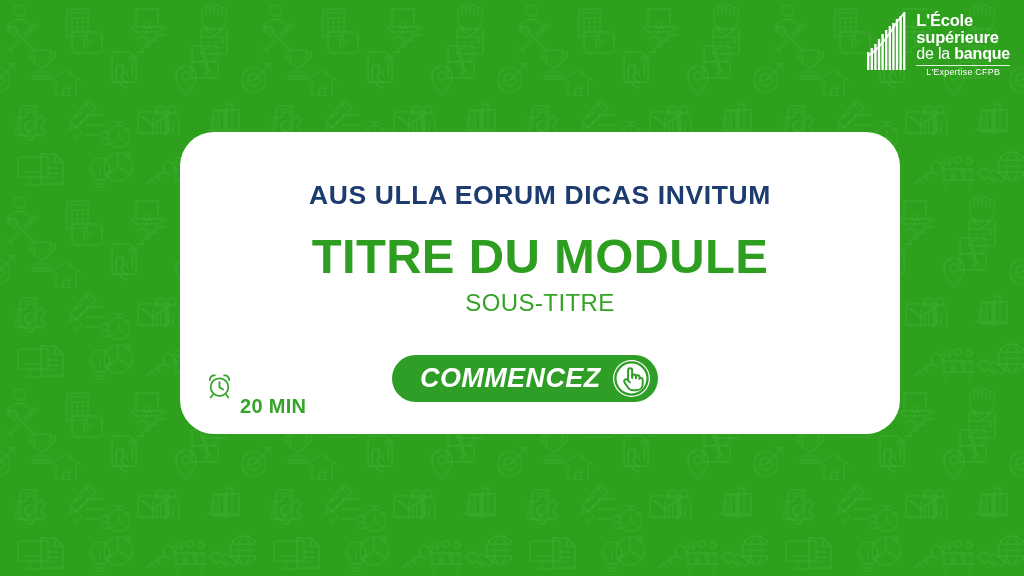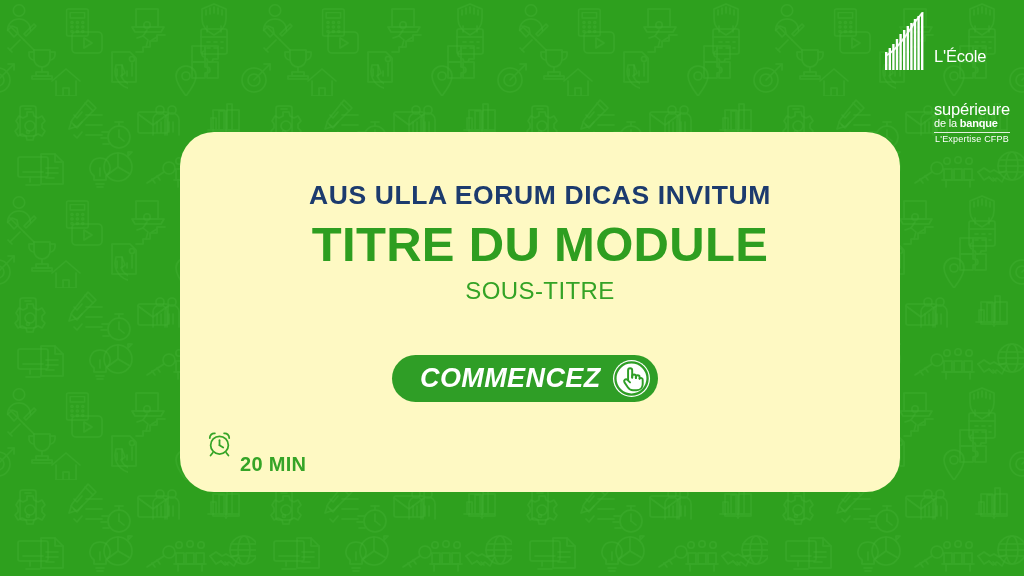--- a/index.html
+++ b/index.html
@@ -27,64 +27,63 @@
     position:absolute; top:12px; right:14px;
     display:flex; align-items:flex-start; gap:7px;
     z-index:6;
   }
   #logo-mark { width:42px; height:58px; flex:none; }
   #logo-text {
     display:flex; flex-direction:column;
     color:#ffffff; line-height:1.02;
   }
   .logo-l1, .logo-l2 {
-    font-size:16.5px; font-weight:normal; letter-spacing:-0.2px;
-    white-space:nowrap;
-    margin-top:36px;
+    font-size:16.5px; font-weight:bold; letter-spacing:-0.2px;
+    white-space:nowrap;
   }
   .logo-l3 {
-    font-size:11px; font-weight:300; letter-spacing:-0.2px;
+    font-size:16px; font-weight:300; letter-spacing:-0.2px;
     white-space:nowrap;
   }
   .logo-l3 b { font-weight:bold; }
   .logo-rule {
     margin-top:3px; height:1px; background:rgba(255,255,255,.85); width:100%;
   }
   .logo-l4 {
     margin-top:2px; font-size:9px; font-weight:400;
     letter-spacing:.2px; text-align:center; color:#ffffff;
     white-space:nowrap;
   }
 
   
   #card {
     position:absolute;
     left:180px; top:132px;
-    width:720px; height:360px;
-    background:#fef9c3;
+    width:720px; height:302px;
+    background:#ffffff;
     border-radius:34px;
     z-index:4;
   }
 
   #card-inner {
     position:absolute; inset:0;
     display:flex; flex-direction:column;
     align-items:center;
     padding-top:48px;
   }
 
   #kicker {
     color:#1c3b6e;
     font-size:26.5px;
     font-weight:bold;
     letter-spacing:.6px;
     white-space:nowrap;
   }
   #module-title {
-    margin-top:8px;
+    margin-top:20px;
     color:#2e9e20;
     font-size:49px;
     font-weight:bold;
     letter-spacing:.3px;
     line-height:1.06;
     white-space:nowrap;
   }
   #subtitle {
     margin-top:6px;
     color:#34a326;

